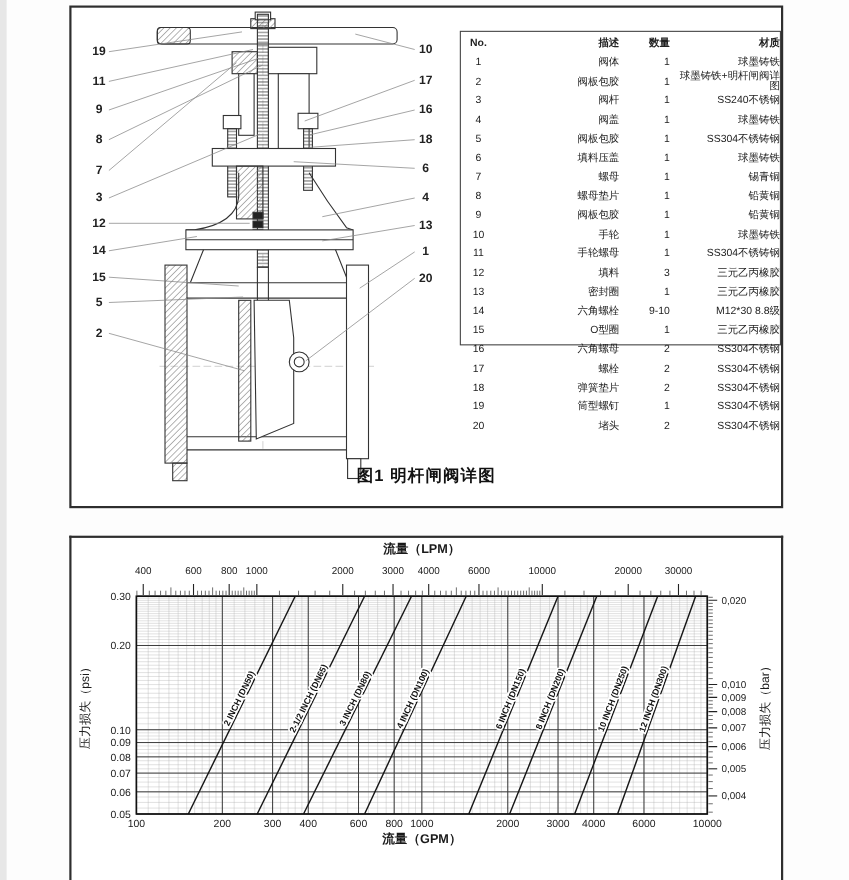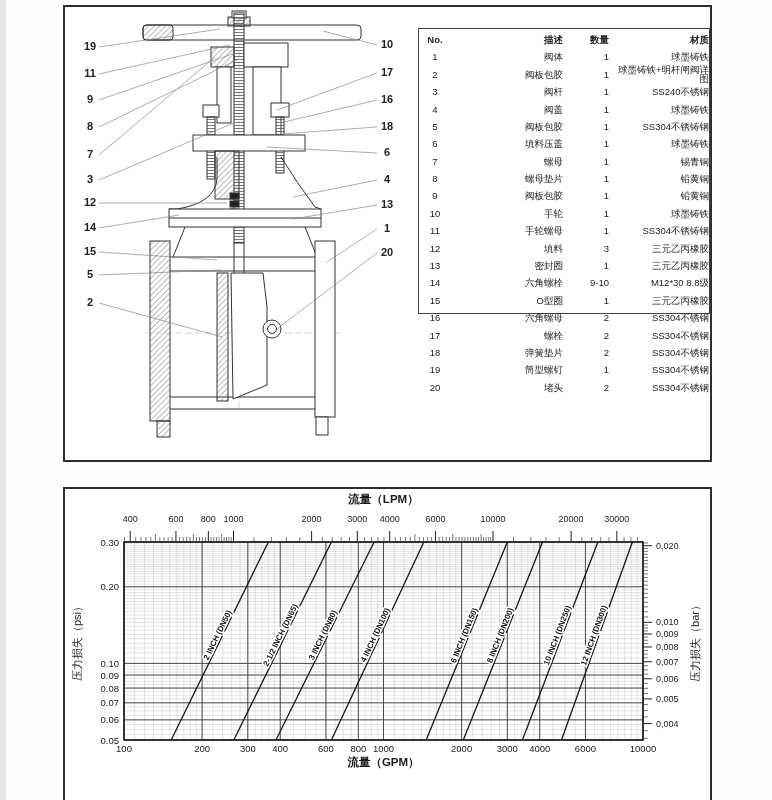--- a/index.html
+++ b/index.html
@@ -227,20 +227,21 @@
       <div class="c-no">19</div>
       <div class="c-desc">筒型螺钉</div>
       <div class="c-qty">1</div>
       <div class="c-mat">SS304不锈钢</div>
       <div class="c-no">20</div>
       <div class="c-desc">堵头</div>
       <div class="c-qty">2</div>
       <div class="c-mat">SS304不锈钢</div>
     </div>
 
+  <div class="fig-caption" id="figure1-caption">图1  明杆闸阀详图</div>
 </div>
 
 <div class="fig-box" id="chart-box">
   <svg id="chart-svg" width="645" height="316" viewBox="0 0 645 316" style="position:absolute;left:0;top:0;">
       <line x1="59" y1="53" x2="59" y2="251" stroke="#b0b0b0" stroke-width="0.35"></line>
       <line x1="69.74140179855937" y1="53" x2="69.74140179855937" y2="251" stroke="#b0b0b0" stroke-width="0.35"></line>
       <line x1="79.5475333493586" y1="53" x2="79.5475333493586" y2="251" stroke="#b0b0b0" stroke-width="0.35"></line>
       <line x1="88.56829992362418" y1="53" x2="88.56829992362418" y2="251" stroke="#b0b0b0" stroke-width="0.35"></line>
       <line x1="96.92022525850281" y1="53" x2="96.92022525850281" y2="251" stroke="#b0b0b0" stroke-width="0.35"></line>
       <line x1="104.69568172494931" y1="53" x2="104.69568172494931" y2="251" stroke="#b0b0b0" stroke-width="0.35"></line>

